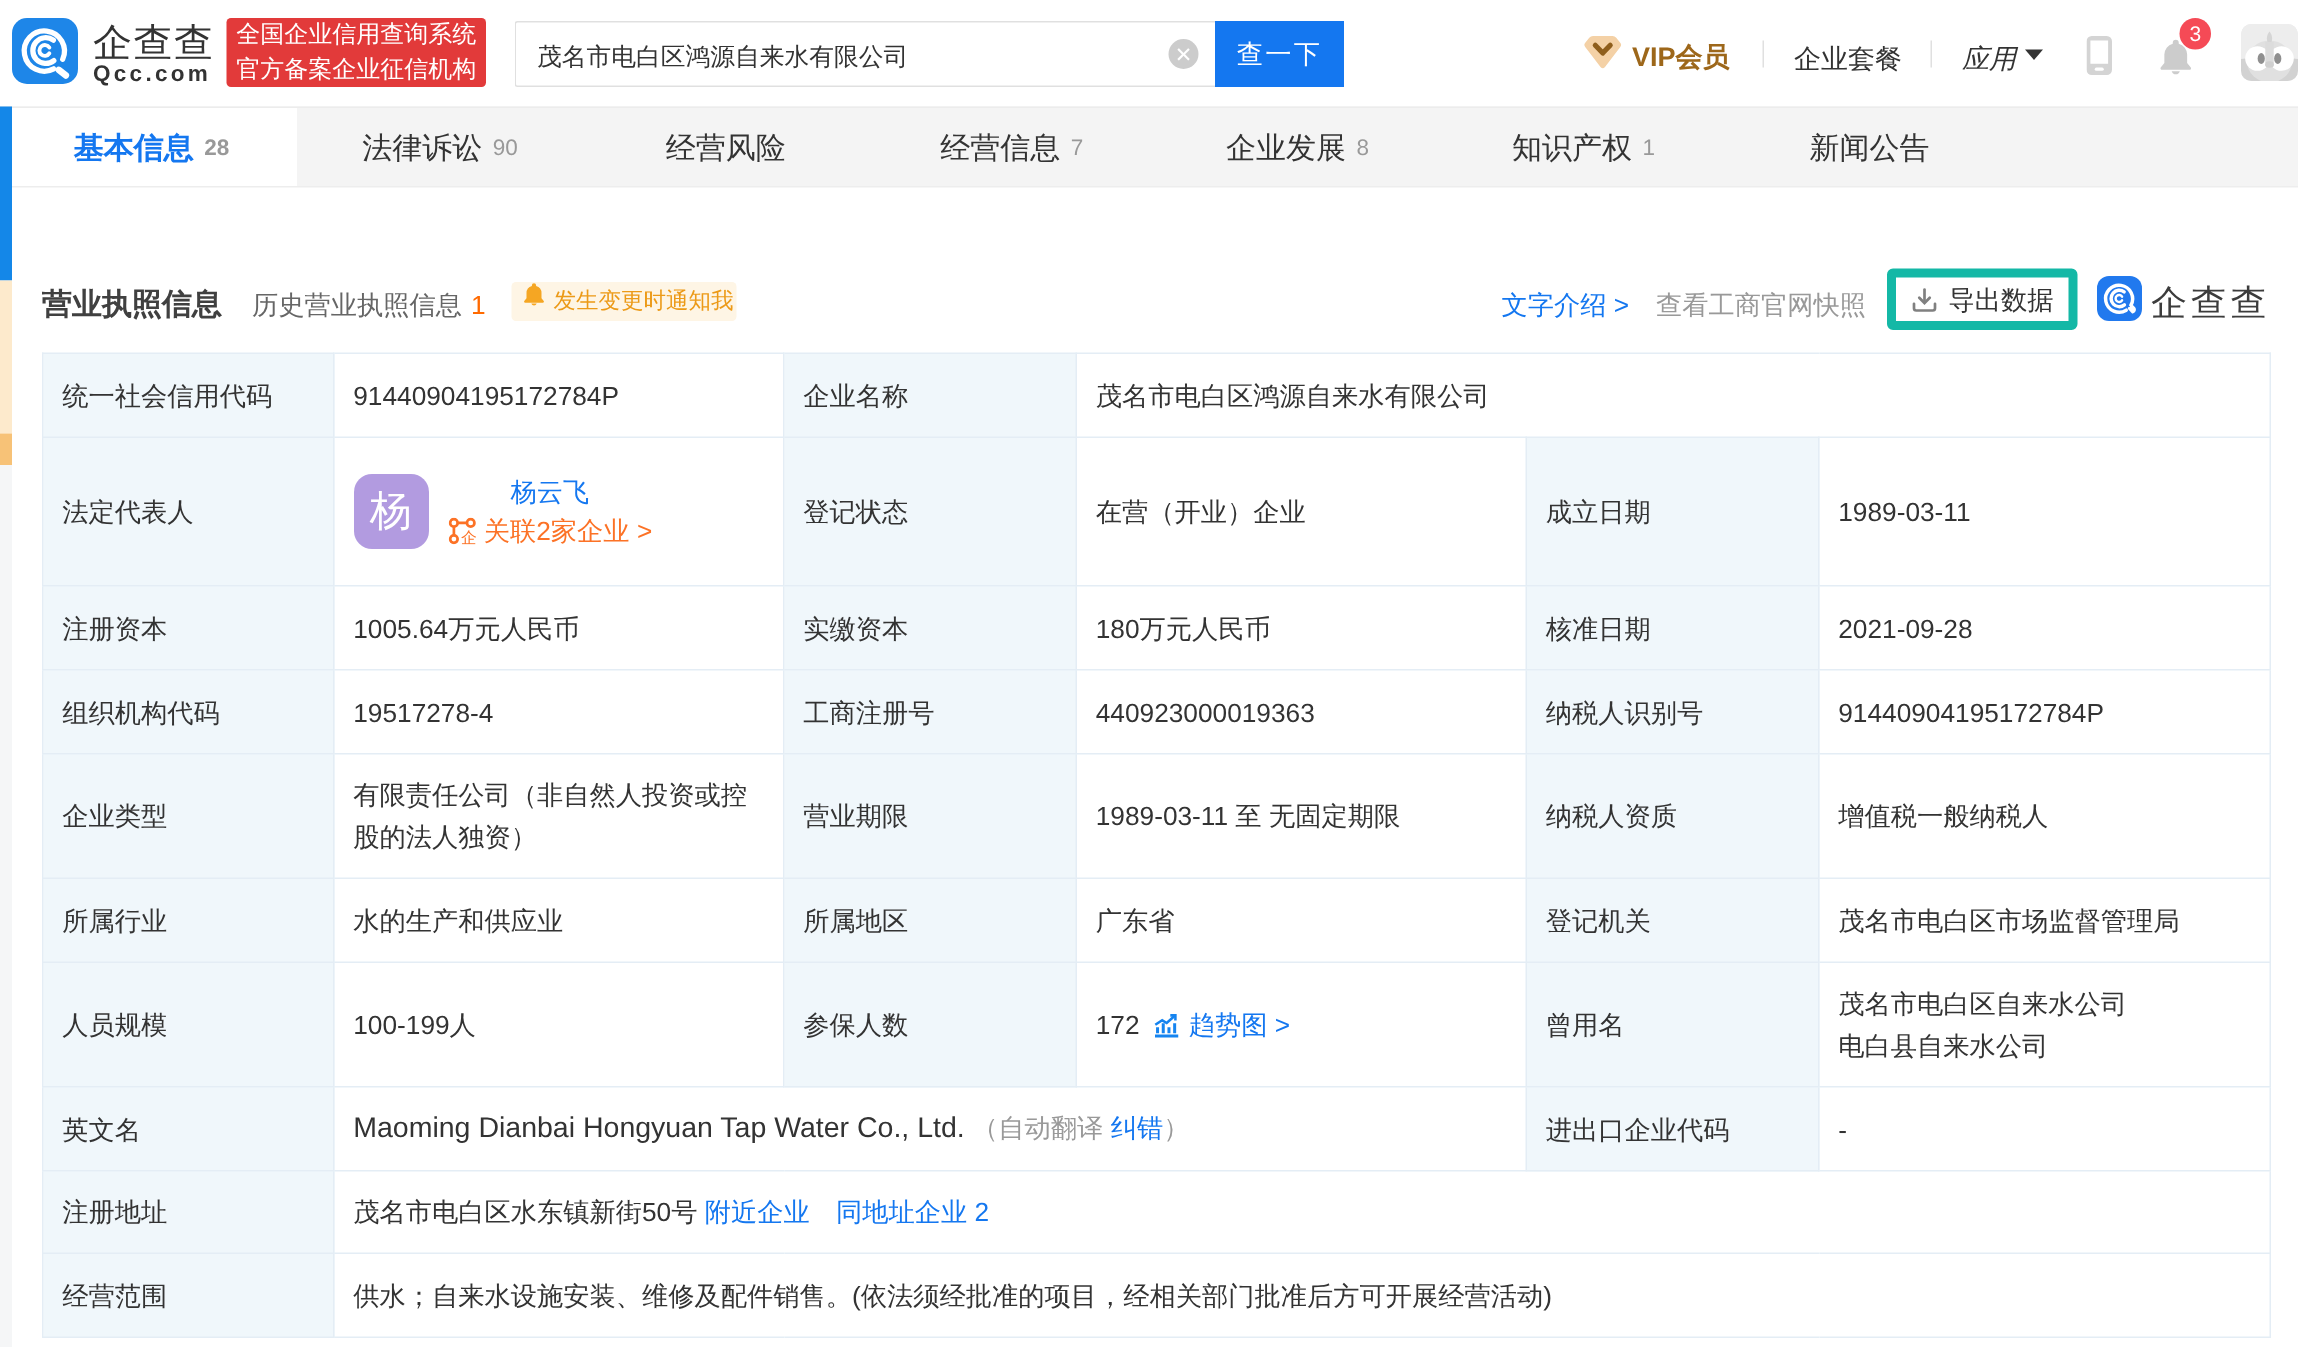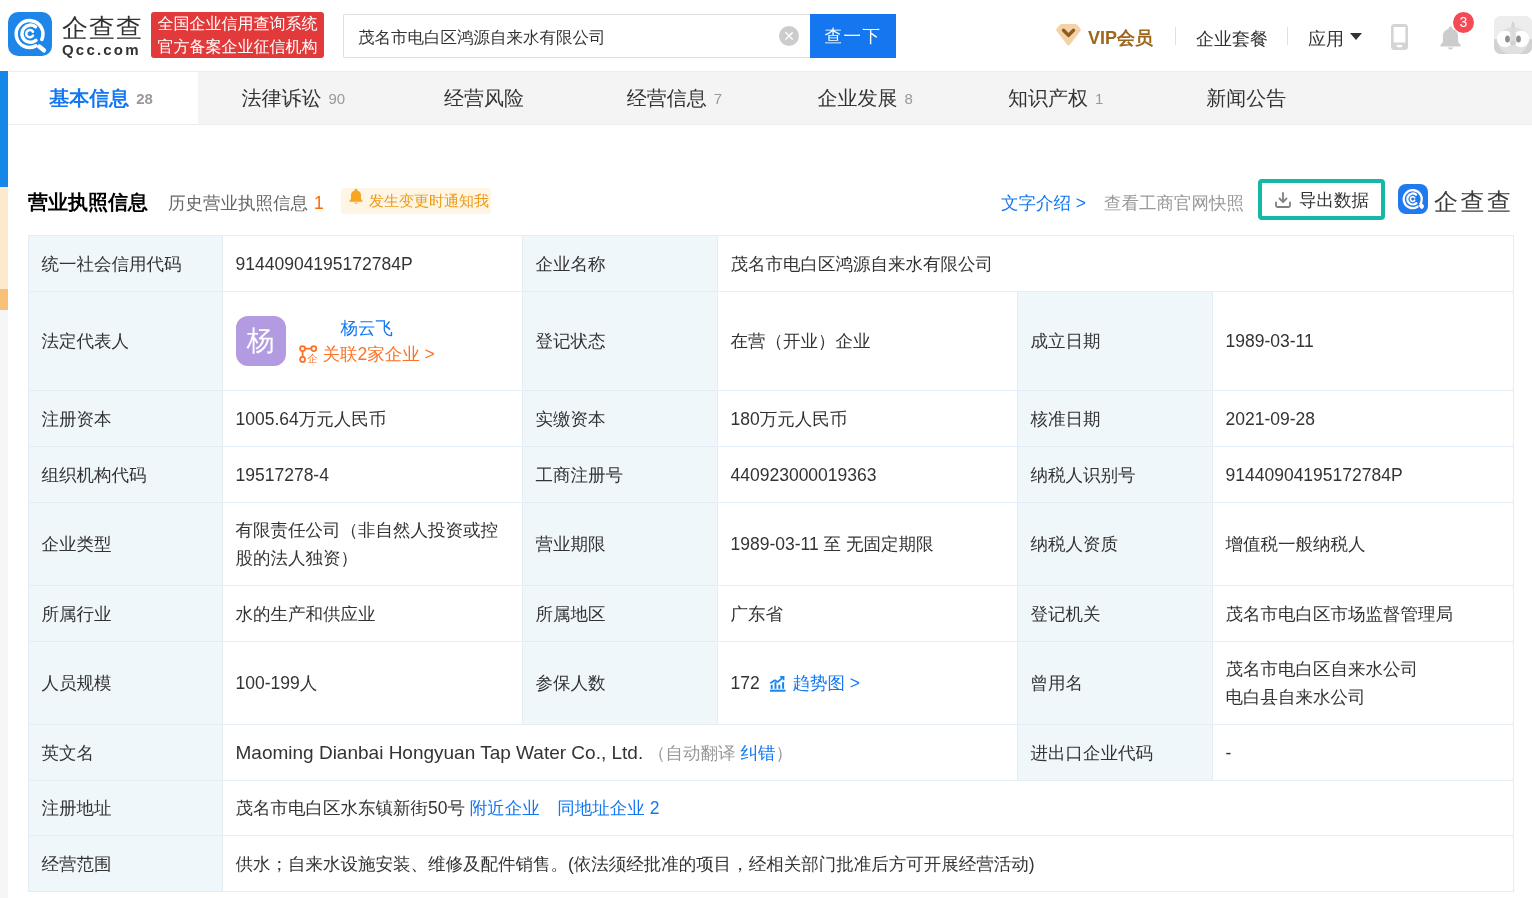--- a/index.html
+++ b/index.html
@@ -18,21 +18,21 @@
   border-radius:2px 0 0 2px; background:#fff; }
 .search-txt { left:358px; top:27px; font-size:16.5px; color:#333; }
 .clear-ico { left:779px; top:26px; width:20px; height:20px; border-radius:50%; background:#ccc;
   color:#fff; font-size:14px; line-height:20px; text-align:center; }
 .btn-search { left:810px; top:14px; width:86px; height:44px; background:#1477f0; color:#fff;
   font-size:17.5px; line-height:44px; text-align:center; letter-spacing:1.5px; }
 .viptxt { left:1088px; top:26px; font-size:18px; font-weight:700; color:#9d671a; }
 .sep1 { left:1175px; top:27px; width:1px; height:18px; background:#e0e0e0; }
 .menu1 { left:1196px; top:27px; font-size:18px; color:#333; }
 .sep2 { left:1287px; top:27px; width:1px; height:18px; background:#e0e0e0; }
-.menu2 { left:1308px; top:27px; font-size:18px; color:#333; }
+.menu2 { left:1308px; top:27px; font-size:18px; color:#333;font-style:italic; }
 .caret { left:1350px; top:33px; width:0; height:0; border-left:6px solid transparent;
   border-right:6px solid transparent; border-top:7px solid #333; }
 .badge3 { left:1453px; top:12px; width:21px; height:21px; border-radius:50%; background:#f54a56;
   color:#fff; font-size:14px; line-height:21px; text-align:center; z-index:3;}
 .avatar { left:1494px; top:16px; width:38px; height:38px; border-radius:7px; background:#e9e9e9; overflow:hidden;}
 
 
 .nav { left:0; top:71px; width:1532px; height:53px; background:#f4f4f4; display:flex; border-top:1px solid #ececec; }
 .nav .tab { height:53px; display:flex; align-items:center; justify-content:center;
   font-size:20px; color:#333; }
@@ -41,28 +41,28 @@
 .tab.hist { color:#c7a060; position:relative; }
 .vipsup { position:absolute; top:5px; right:36px; font-size:13px; font-style:italic; font-weight:700; color:#c9a469; }
 
 
 .s-blue { left:0; top:71px; width:8px; height:116px; background:#1487e8; }
 .s-peach { left:0; top:187px; width:8px; height:102px; background:#fdeacc; }
 .s-orange { left:0; top:289px; width:8px; height:21px; background:#f7c277; }
 .s-gray { left:0; top:310px; width:8px; height:588px; background:#f5f6f7; }
 
 
-.sec-title { left:28px; top:189px; font-size:20px; font-weight:700; color:#000000; }
+.sec-title { left:28px; top:189px; font-size:20px; font-weight:700; color:#404040; }
 .sec-sub { left:168px; top:191px; font-size:17.5px; color:#666; }
 .sec-sub b { color:#ff6a00; font-weight:400; margin-left:6px;}
 .notify { left:341px; top:188px; height:26px; background:#fef5e5; border-radius:3px;
   font-size:15px; color:#ec9a18; line-height:26px; padding:0 2px 0 8px; display:flex; align-items:flex-start;}
 .txtintro { left:1001px; top:191px; font-size:17.5px; color:#1477f0; }
 .snapshot { left:1104px; top:191px; font-size:17.5px; color:#999; }
-.btn-export { left:1258px; top:179px; width:127px; height:41px; border:4px solid #14b8a6; border-radius:4px;
+.btn-export { left:1258px; top:179px; width:127px; height:41px; border:6px solid #14b8a6; border-radius:4px;
   background:#fff; display:flex; align-items:center; justify-content:center; font-size:17.5px; color:#333; }
 .wm-ico { left:1398px; top:184px; width:30px; height:30px; border-radius:8px; background:#2179ee; }
 .wm-txt { left:1434px; top:186px; font-size:24px; color:#3c3c3c; letter-spacing:2.5px; font-weight:500;}
 
 
 table.info { position:absolute; left:28px; top:235px; width:1485px; border-collapse:collapse; table-layout:fixed; }
 .info td { border:1px solid #e4edf5; font-size:17.5px; color:#333; padding:0 12.5px; vertical-align:middle; line-height:28px;}
 .info td.l { background:#f0f7fb; }
 a.bl { color:#1477f0; text-decoration:none; }
 a.or { color:#fc7226; text-decoration:none; }

